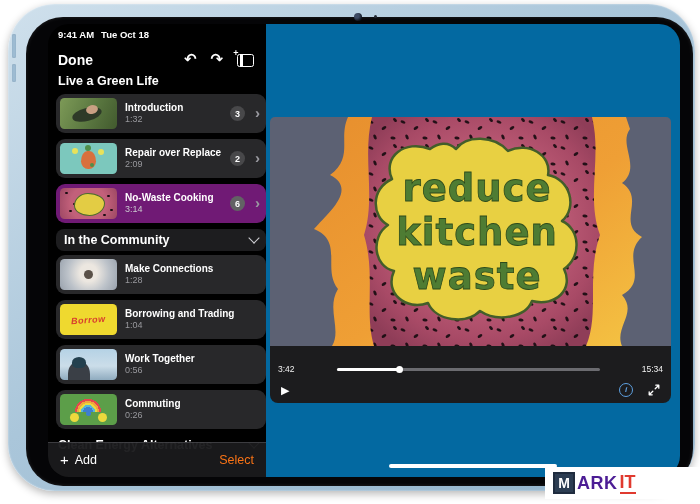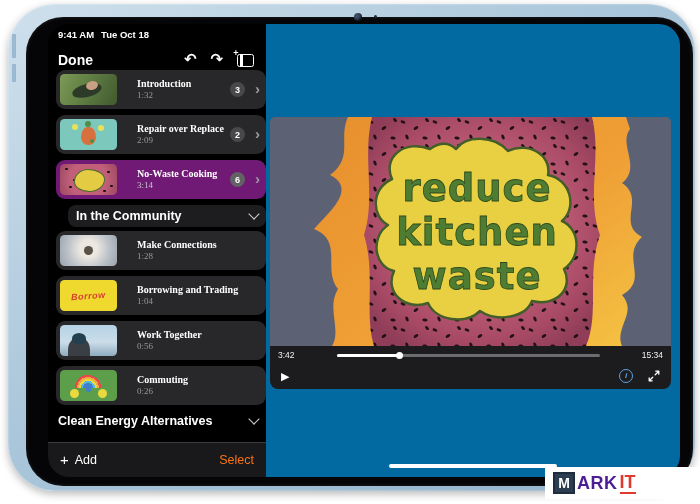--- a/index.html
+++ b/index.html
@@ -35,28 +35,28 @@
   .clip-icon{width:15px;height:11px;border:1.6px solid #fff;border-radius:2.5px;position:relative;margin-top:3px;}
   .clip-icon::after{content:"";position:absolute;left:2px;top:0;width:2.5px;height:100%;background:#fff;}
   .clip-plus{position:absolute;left:-5px;top:-6px;font-size:9px;font-weight:bold;background:transparent;line-height:8px;}
   .share{position:absolute;left:606px;top:25px;width:20px;height:22px;}
 
   
   .sidebar{position:absolute;left:0;top:46px;width:218px;bottom:0;}
   .list{position:absolute;left:8px;top:0;width:210px;}
   .sec-hdr{display:flex;align-items:center;justify-content:space-between;font-size:12.5px;font-weight:bold;color:#fff;}
   .hdr1{margin:2px 0 4px 2px;height:18px;}
-  .hdr-card{margin:1px 0 4px 12px;height:22px;background:#1d1d1f;border-radius:8px;padding:0 8px;}
+  .hdr-card{margin:1px 0 4px 0;height:22px;background:#1d1d1f;border-radius:8px;padding:0 8px;}
   .hdr3{margin-top:3px;height:20px;padding:0 8px 0 2px;}
   .chev-down{width:7px;height:7px;border-right:1.8px solid #cfcfd4;border-bottom:1.8px solid #cfcfd4;
     transform:rotate(45deg);margin-top:-4px;}
   .card{position:relative;height:39px;margin-bottom:6px;border-radius:9px;background:#28282a;
     display:flex;align-items:center;padding-left:4px;cursor:default;}
   .card.sel{background:#701a75;}
-  .meta{margin-left:20px;font-family:Liberation Serif, serif;}
+  .meta{margin-left:8px;}
   .meta .t{font-size:10px;font-weight:bold;color:#fff;line-height:12px;}
   .meta .d{font-size:9px;color:#98989d;line-height:11px;}
   .card.sel .meta .d{color:#c9c9ce;}
   .badge{position:absolute;right:21px;top:12px;width:15px;height:15px;border-radius:50%;background:#48484a;
     color:#fff;font-size:9px;font-weight:bold;display:flex;align-items:center;justify-content:center;}
   .card.sel .badge{background:#626264;}
   .chev-r{position:absolute;right:6px;top:9px;font-size:15px;font-weight:bold;color:#9a9aa0;line-height:20px;}
 
   
   .th{width:57px;height:31px;border-radius:4.5px;flex:none;position:relative;overflow:hidden;}
@@ -93,21 +93,21 @@
     border-top:1px solid rgba(90,90,95,.55);display:flex;align-items:center;justify-content:space-between;padding:0 12px;box-sizing:border-box;}
   .add-btn{display:flex;align-items:center;gap:6px;font-size:12.5px;color:#fff;}
   .add-plus{font-size:15px;font-weight:normal;line-height:14px;}
   .select-btn{font-size:12.5px;color:#f97316;}
 
   
   .main{position:absolute;left:218px;top:0;right:0;bottom:0;background:#0369a1;}
   .player-block{position:absolute;left:4px;top:93px;width:401px;border-radius:5px 5px 8px 8px;overflow:hidden;}
   .video{width:401px;height:229px;display:block;}
   .controls{background:#1c1c1e;}
-  .time-row{display:flex;align-items:center;height:14px;padding:2px 8px 0 8px;font-size:8.5px;color:#f2f2f2;gap:36px;}
+  .time-row{display:flex;align-items:center;height:14px;padding:16px 8px 0 8px;font-size:8.5px;color:#f2f2f2;gap:36px;}
   .track{flex:1;position:relative;height:3px;background:#6b6b70;border-radius:2px;margin:0 6px;}
   .played{position:absolute;left:0;top:0;height:3px;background:#fff;border-radius:2px;}
   .knob{position:absolute;top:-2px;width:7px;height:7px;margin-left:-3.5px;border-radius:50%;background:#fff;}
   .btn-row{display:flex;align-items:center;justify-content:space-between;height:27px;padding:0 11px;}
   .play{font-size:11px;color:#fff;line-height:12px;}
   .right-ctrls{display:flex;align-items:center;gap:15px;}
   .info-icon{width:12px;height:12px;border:1.2px solid #5ea0e0;border-radius:50%;color:#5ea0e0;
     font-size:8px;font-weight:bold;display:flex;align-items:center;justify-content:center;font-style:italic;}
   .home-indicator{position:absolute;left:50%;transform:translateX(-50%);bottom:9px;width:168px;height:4px;border-radius:2px;background:#fff;}
 
@@ -158,20 +158,23 @@
             </span>
         </div>
         <svg class="share" viewBox="0 0 20 22">
           <rect x="3" y="8" width="14" height="11" rx="2.5" fill="none" stroke="#fff" stroke-width="1.5"></rect>
           <path d="M10 13 V2.5 M6.8 5.5 L10 2.2 L13.2 5.5" fill="none" stroke="#fff" stroke-width="1.5" stroke-linecap="round" stroke-linejoin="round"></path>
         </svg>
 
         <div class="sidebar">
           <div class="list">
 
+            <div class="sec-hdr hdr1">
+              <span>Live a Green Life</span>
+            </div>
 
             <div class="card">
               <span class="th th-intro"></span>
               <span class="meta">
                 <div class="t">Introduction</div>
                 <div class="d">1:32</div>
               </span>
               <span class="badge">3</span>
               <span class="chev-r">›</span>
             </div>

